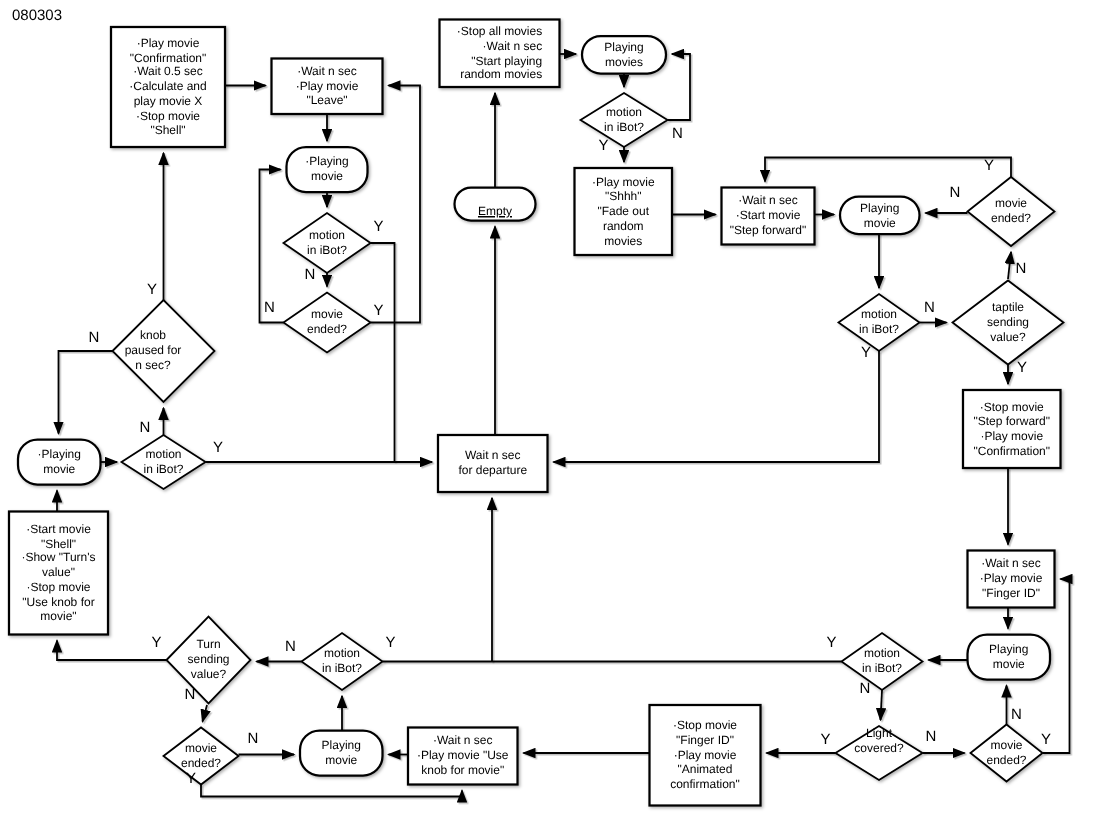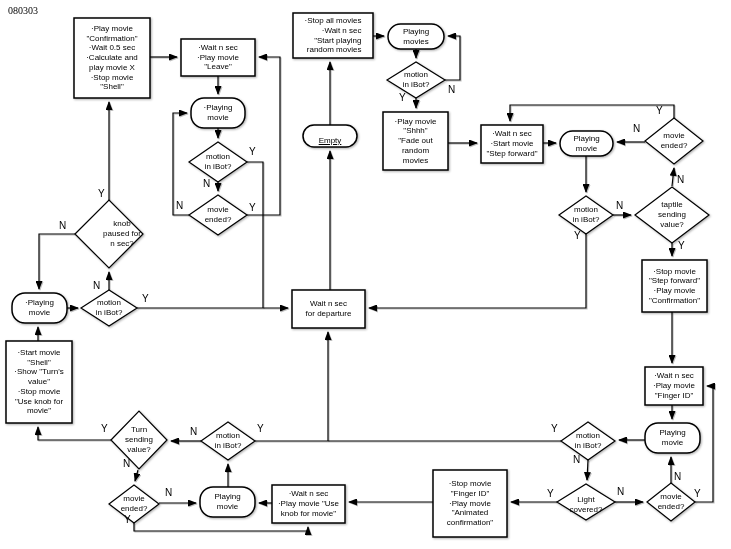--- a/index.html
+++ b/index.html
@@ -8,21 +8,21 @@
   #diagram-svg { position:absolute; left:0; top:0; width:731px; height:549px; }
   .edge { fill:none; stroke:#000; stroke-width:1.2; filter:drop-shadow(1px 1px 0.5px rgba(0,0,0,0.25)); }
   .shape { fill:#ffffff; stroke:#000; filter:drop-shadow(1.6px 1.6px 1px rgba(0,0,0,0.32)); }
   .shape.process  { stroke-width:1.5; }
   .shape.terminal { stroke-width:1.5; }
   .shape.decision { stroke-width:1.2; }
   .node-text { position:absolute; display:flex; align-items:center; justify-content:center;
                text-align:center; white-space:pre-line; font-size:8px; line-height:1.22;
                color:#000; pointer-events:none; z-index:3; }
   .edge-label { position:absolute; font-size:10px; color:#000; z-index:3; }
-  #title { position:absolute; left:8px; top:5px; font-size:10px; color:#000; z-index:3;font-family:Liberation Serif, serif; }
+  #title { position:absolute; left:8px; top:5px; font-size:10px; color:#000; z-index:3; }
 </style>
 </head>
 <body>
 
 <div id="canvas">
   <svg id="diagram-svg" viewBox="0 0 731 549">
     <defs>
       <marker id="arrowhead" markerUnits="userSpaceOnUse" markerWidth="9" markerHeight="7" refX="8" refY="3.5" orient="auto">
         <path d="M0,0 L9,3.5 L0,7 z" fill="#000"></path>
       </marker>
@@ -155,21 +155,21 @@
 value?</div>
       <div class="node-text" style="left: 642px; top: 260px; width: 65px; height: 52px;">·Stop movie
 "Step forward"
 ·Play movie
 "Confirmation"</div>
       <div class="node-text" style="left: 645px; top: 367px; width: 58px; height: 38px;">·Wait n sec
 ·Play movie
 "Finger ID"</div>
       <div class="node-text" style="left: 292px; top: 290px; width: 73px; height: 38px;">Wait n sec
 for departure</div>
-      <div class="node-text" style="left: 88px; top: 200px; width: 68px; height: 68px;">knob
+      <div class="node-text" style="left: 68px; top: 200px; width: 68px; height: 68px;">knob
 paused for
 n sec?</div>
       <div class="node-text" style="left: 12px; top: 293px; width: 55px; height: 30px;">·Playing
 movie</div>
       <div class="node-text" style="left: 81px; top: 290px; width: 56px; height: 36px;">motion
 in iBot?</div>
       <div class="node-text" style="left: 6px; top: 341px; width: 66px; height: 82px;">·Start movie
 "Shell"
 ·Show "Turn's
 value"
@@ -188,21 +188,21 @@
       <div class="node-text" style="left: 272px; top: 485px; width: 73px; height: 38px;">·Wait n sec
 ·Play movie "Use
 knob for movie"</div>
       <div class="node-text" style="left: 433px; top: 470px; width: 74px; height: 67px;">·Stop movie
 "Finger ID"
 ·Play movie
 "Animated
 confirmation"</div>
       <div class="node-text" style="left: 561px; top: 422px; width: 54px; height: 38px;">motion
 in iBot?</div>
-      <div class="node-text" style="left: 557px; top: 487px; width: 58px; height: 36px;">Light
+      <div class="node-text" style="left: 557px; top: 476px; width: 58px; height: 36px;">Light
 covered?</div>
       <div class="node-text" style="left: 645px; top: 423px; width: 55px; height: 30px;">Playing
 movie</div>
       <div class="node-text" style="left: 647px; top: 483px; width: 48px; height: 38px;">movie
 ended?</div>
     </div>
   <div id="labels-g">
       <span class="edge-label" style="left: 249px; top: 146px;">Y</span>
       <span class="edge-label" style="left: 203px; top: 178px;">N</span>
       <span class="edge-label" style="left: 176px; top: 200px;">N</span>

